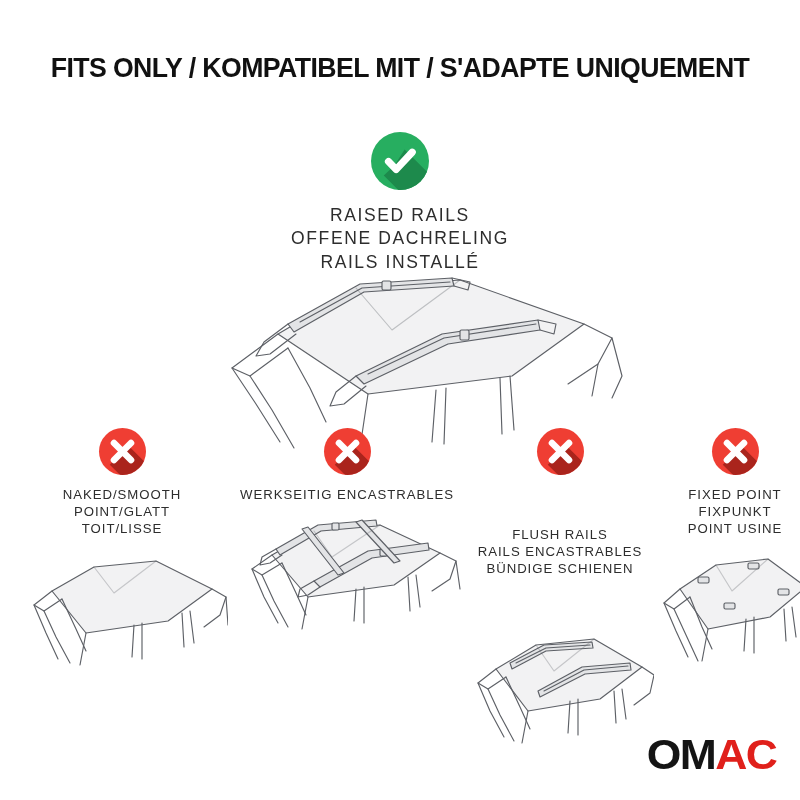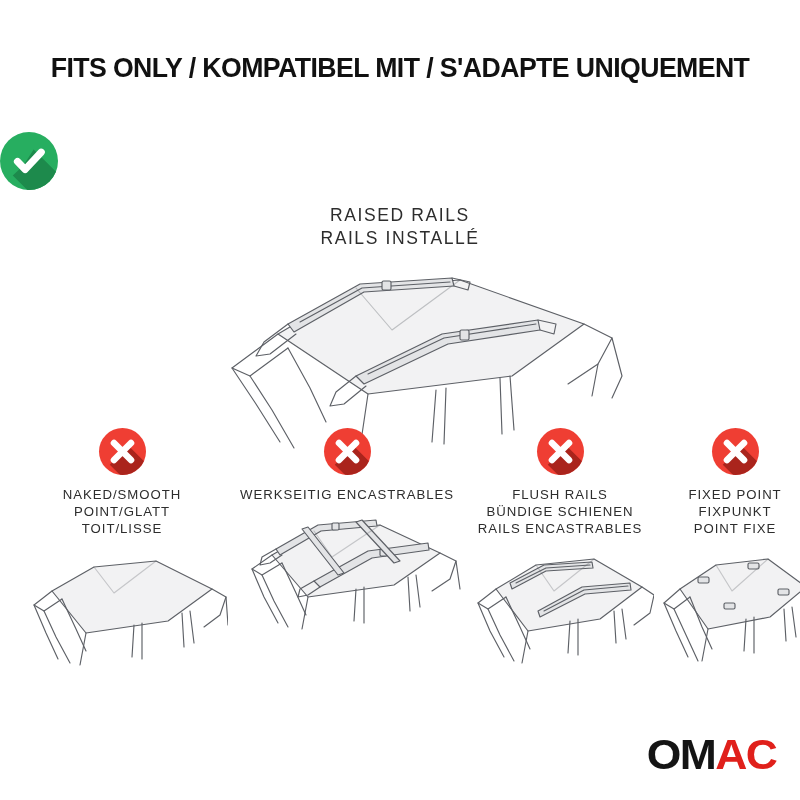--- a/index.html
+++ b/index.html
@@ -33,20 +33,21 @@
   }
 
   
   .primary {
     position: absolute;
     top: 132px;
     left: 0;
     width: 800px;
     display: flex;
     flex-direction: column;
+    align-items: center;
   }
 
   .badge {
     width: 58px;
     height: 58px;
     border-radius: 50%;
     position: relative;
     overflow: hidden;
     flex: none;
   }
@@ -119,21 +120,21 @@
   .cell-art {
     margin-top: 8px;
     width: 100%;
     height: 126px;
   }
   .cell-art svg { display: block; width: 100%; height: 100%; }
 
   
   .c0 { width: 212px; }
   .c1 { width: 238px; }
-  .c2 { width: 188px; }
+  .c2 { width: 188px; gap: 40px; }
   .c3 { width: 162px; }
 
   
   .logo {
     position: absolute;
     right: 24px;
     bottom: 24px;
     font-family: "Liberation Sans", sans-serif;
     font-size: 42px;
     font-weight: 700;
@@ -174,20 +175,21 @@
 
   <div class="badge ok">
     <div class="shadow"></div>
     <svg viewBox="0 0 58 58" aria-hidden="true">
       <path d="M17.5 29.5 L25.2 37.4 L41.2 20.2" fill="none" stroke="#ffffff" stroke-width="7.2" stroke-linecap="round" stroke-linejoin="round"></path>
     </svg>
   </div>
 
   <div class="labels">
     <div>RAISED RAILS</div>
+    <div>OFFENE DACHRELING</div>
     <div>RAILS INSTALLÉ</div>
   </div>
 </div>
 
 <div class="hero-art">
   <svg viewBox="0 0 480 190" aria-hidden="true">
 
     <path class="art-fill-light" d="M118 62 L196 16 L300 8 L424 52 L352 104 L208 122 Z"></path>
 
     <path class="art-stroke" d="M118 62 L72 96 L90 104 L128 76"></path>
@@ -296,22 +298,22 @@
 
   <div class="cell c2">
     <div class="badge no">
       <div class="shadow"></div>
       <svg viewBox="0 0 47 47" aria-hidden="true">
         <path d="M15 15 L32 32 M32 15 L15 32" fill="none" stroke="#ffffff" stroke-width="6.6" stroke-linecap="round"></path>
       </svg>
     </div>
     <div class="labels">
       <div>FLUSH RAILS</div>
+      <div>RAILS ENCASTRABLES</div>
       <div>BÜNDIGE SCHIENEN</div>
-      <div>RAILS ENCASTRABLES</div>
     </div>
     <div class="cell-art">
       <svg viewBox="0 0 188 126" aria-hidden="true">
         <path class="art-fill-light" d="M30 44 L70 20 L128 14 L176 42 L134 74 L62 86 Z"></path>
         <path class="art-stroke" d="M30 44 L12 58 L22 64 L40 52"></path>
         <path class="art-stroke" d="M12 58 L24 86 L38 112"></path>
         <path class="art-stroke" d="M22 64 L34 90 L48 116"></path>
         <path class="art-stroke" d="M40 52 L54 82 L64 104"></path>
         <path class="art-stroke" d="M176 42 L188 50 L184 68 L168 80"></path>
         <path class="art-stroke" d="M62 86 L56 118"></path>
@@ -332,21 +334,21 @@
   <div class="cell c3">
     <div class="badge no">
       <div class="shadow"></div>
       <svg viewBox="0 0 47 47" aria-hidden="true">
         <path d="M15 15 L32 32 M32 15 L15 32" fill="none" stroke="#ffffff" stroke-width="6.6" stroke-linecap="round"></path>
       </svg>
     </div>
     <div class="labels">
       <div>FIXED POINT</div>
       <div>FIXPUNKT</div>
-      <div>POINT FIXE</div>
+      <div>POINT USINE</div>
     </div>
     <div class="cell-art">
       <svg viewBox="0 0 162 126" aria-hidden="true">
         <path class="art-fill-light" d="M26 44 L62 20 L114 14 L152 42 L116 72 L54 84 Z"></path>
         <path class="art-stroke" d="M26 44 L10 58 L20 64 L36 52"></path>
         <path class="art-stroke" d="M10 58 L22 86 L34 112"></path>
         <path class="art-stroke" d="M20 64 L32 90 L44 116"></path>
         <path class="art-stroke" d="M36 52 L48 82 L58 104"></path>
         <path class="art-stroke" d="M152 42 L162 50 L158 68"></path>
         <path class="art-stroke" d="M54 84 L48 116"></path>

